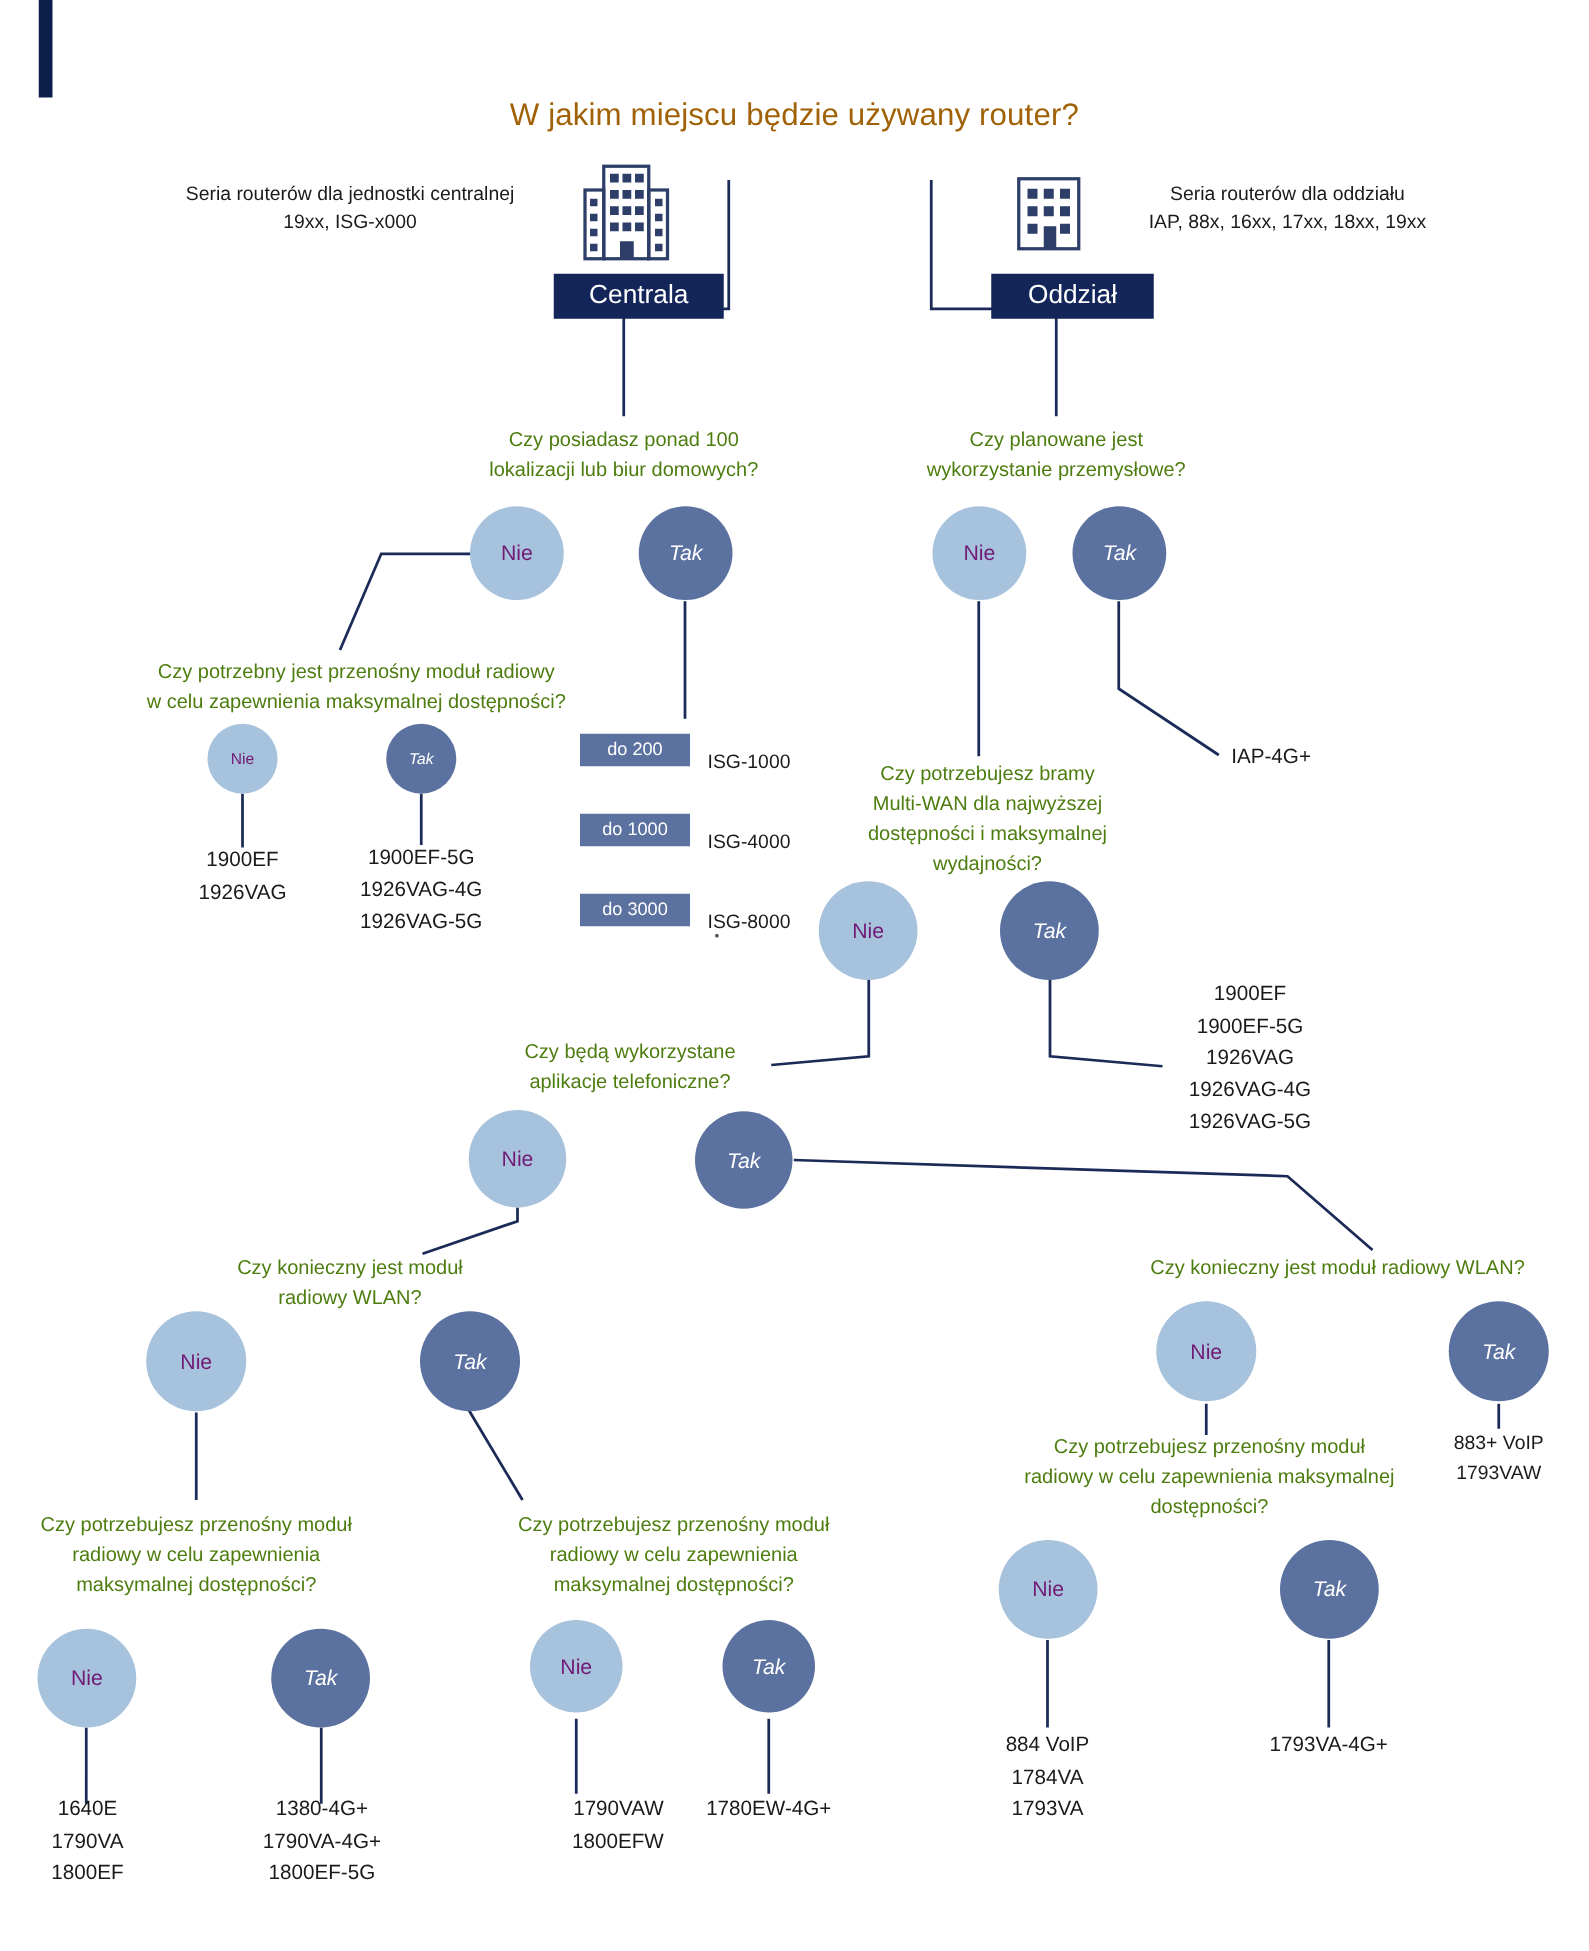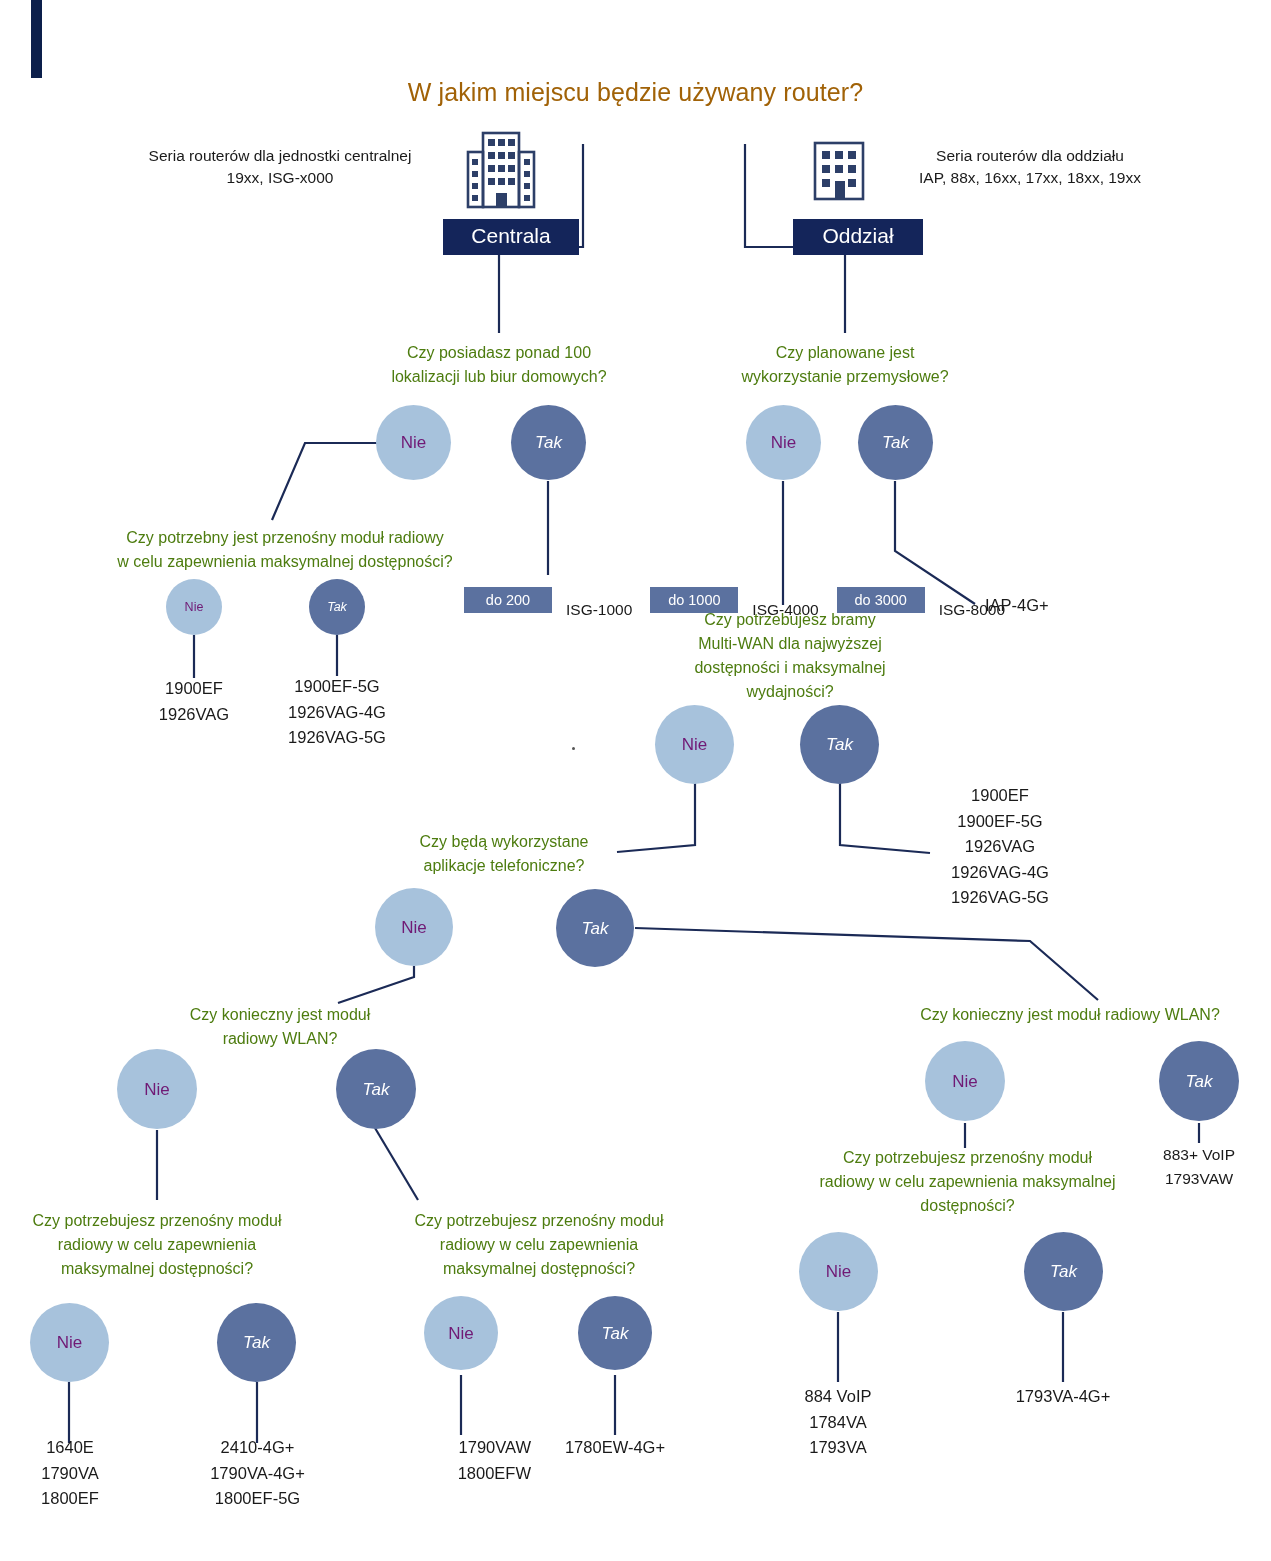--- a/index.html
+++ b/index.html
@@ -112,21 +112,21 @@
   }
   .cap-name {
     font-size: 15.5px;
     color: #1a1a1a;
     height: 26px;
     display: flex;
     align-items: center;
     margin-top: 20px;
   }
   .cap-row { display: flex; align-items: center; gap: 14px; }
-  .cap-stack { display: flex; flex-direction: row; gap: 18px; }
+  .cap-stack { display: flex; flex-direction: column; gap: 18px; }
 
   .tiny-dot {
     width: 3px; height: 3px; background: #555; border-radius: 50%;
   }
 </style>
 </head>
 <body>
 
 <div id="canvas">
 
@@ -317,21 +317,21 @@
   <div class="abs question" style="left:13px; top:1209px; width:288px;">Czy potrzebujesz przenośny moduł
 radiowy w celu zapewnienia
 maksymalnej dostępności?</div>
 
   <div class="abs node no" style="left:30px; top:1303px; width:79px; height:79px;">Nie</div>
   <div class="abs node yes" style="left:217px; top:1303px; width:79px; height:79px;">Tak</div>
 
   <div class="abs result" style="left:0px; top:1435px; width:140px;">1640E
 1790VA
 1800EF</div>
-  <div class="abs result" style="left:180px; top:1435px; width:155px;">2410-4G+
+  <div class="abs result" style="left:180px; top:1435px; width:155px;">1380-4G+
 1790VA-4G+
 1800EF-5G</div>
 
   <div class="abs question" style="left:395px; top:1209px; width:288px;">Czy potrzebujesz przenośny moduł
 radiowy w celu zapewnienia
 maksymalnej dostępności?</div>
 
   <div class="abs node no" style="left:424px; top:1296px; width:74px; height:74px;">Nie</div>
   <div class="abs node yes" style="left:578px; top:1296px; width:74px; height:74px;">Tak</div>
 

